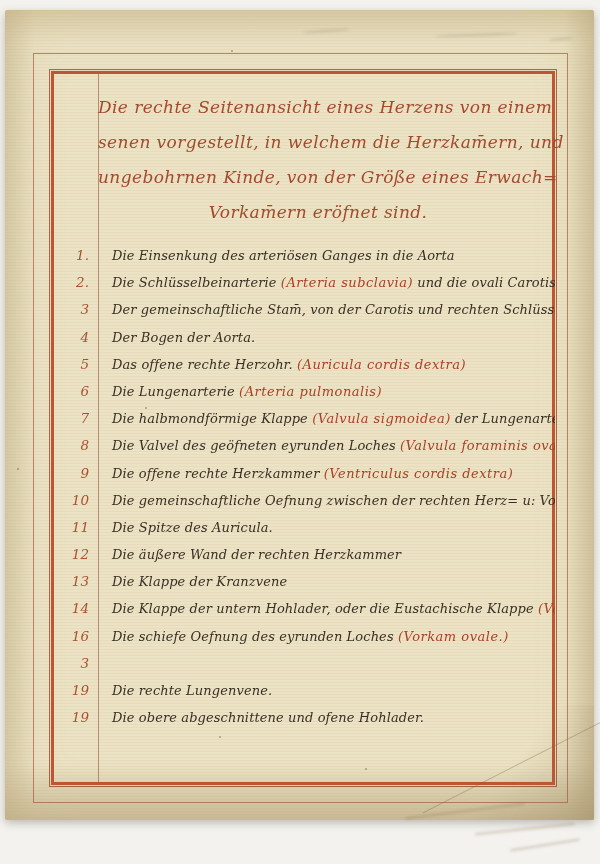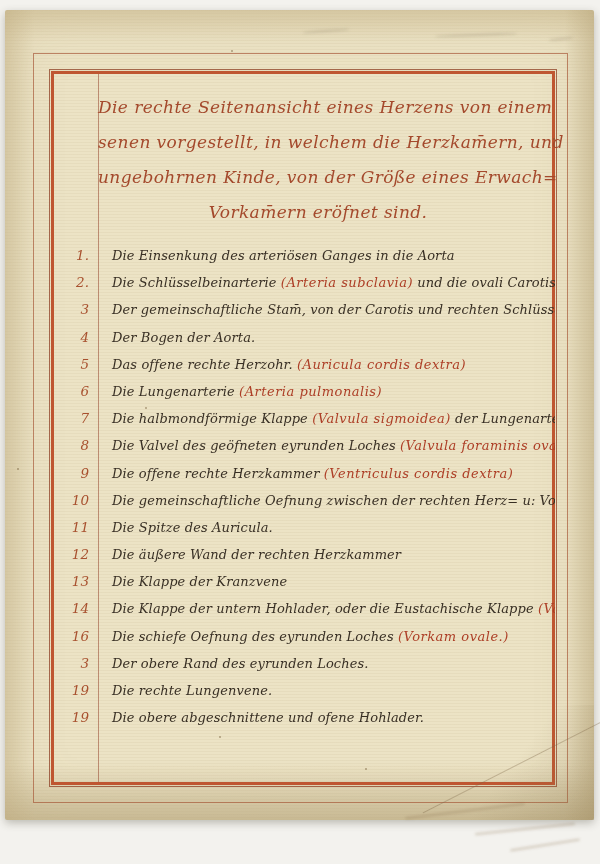--- a/index.html
+++ b/index.html
@@ -143,21 +143,20 @@
         <div class="row">
           <span class="num">14</span>
           <span class="txt"><span class="black">Die Klappe der untern Hohlader, oder die Eustachische Klappe </span><span class="red">(Valv: Eustachiana)</span></span>
         </div>
         <div class="row">
           <span class="num">16</span>
           <span class="txt"><span class="black">Die schiefe Oefnung des eyrunden Loches </span><span class="red">(Vorkam ovale.)</span></span>
         </div>
         <div class="row">
           <span class="num">3</span>
-          <span class="txt"><span class="black">Der obere Rand des eyrunden Loches.</span></span>
         </div>
         <div class="row">
           <span class="num">19</span>
           <span class="txt"><span class="black">Die rechte Lungenvene.</span></span>
         </div>
         <div class="row">
           <span class="num">19</span>
           <span class="txt"><span class="black">Die obere abgeschnittene und ofene Hohlader.</span></span>
         </div>
       </div>

